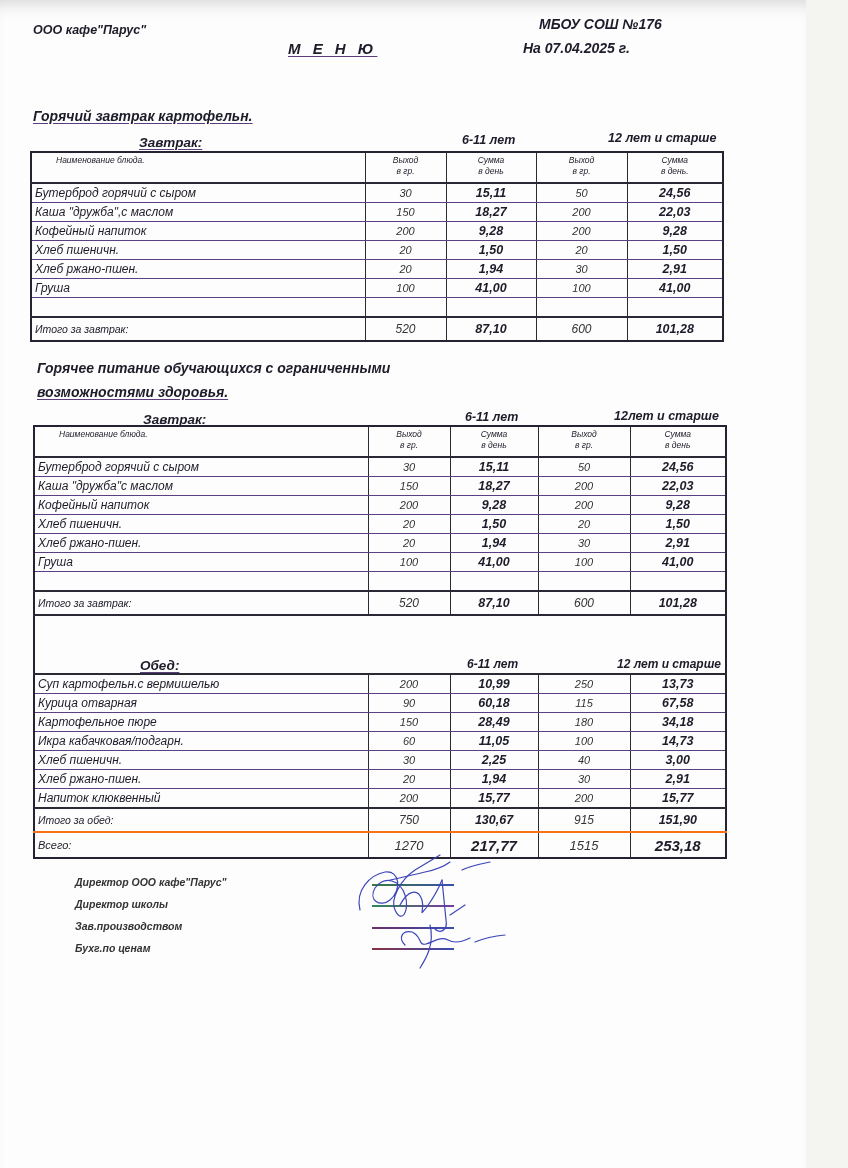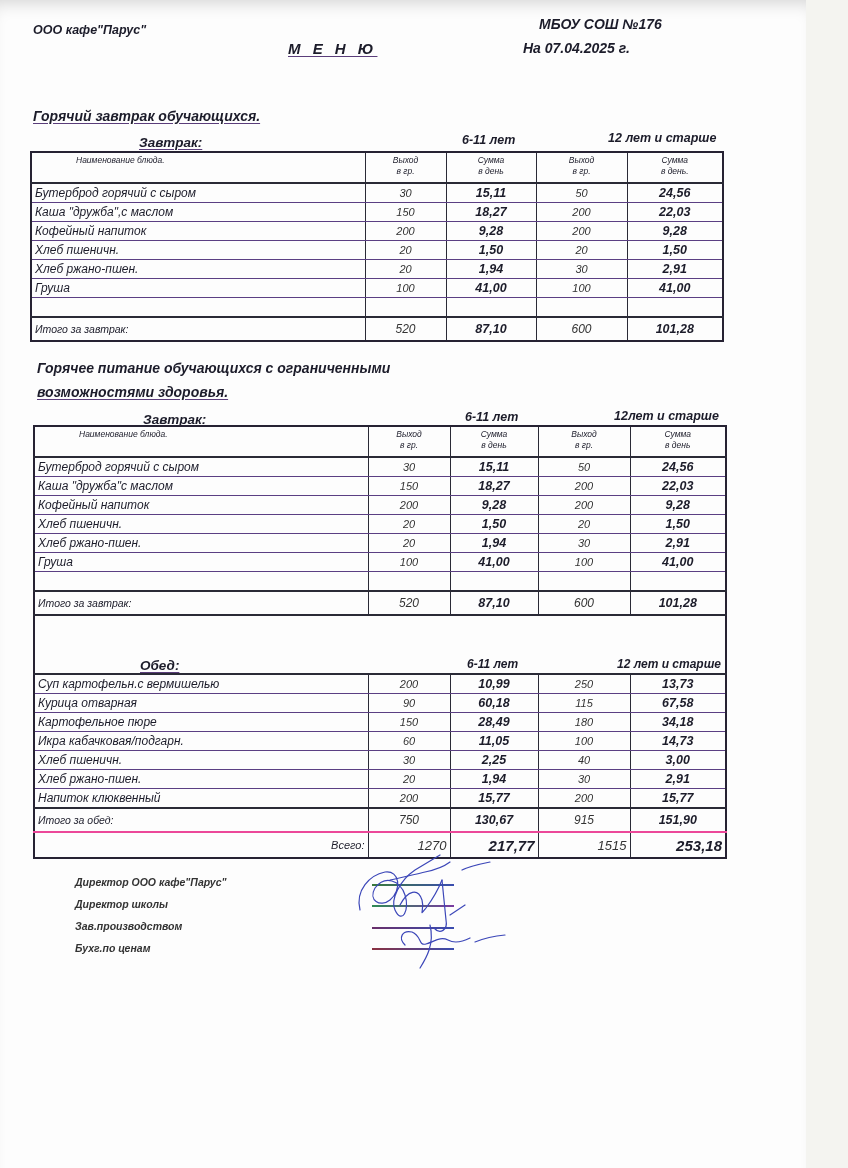--- a/index.html
+++ b/index.html
@@ -35,28 +35,28 @@
     position: absolute; border-collapse: collapse;
     border: 2px solid #262233; table-layout: fixed;
   }
   table.menu td {
     border-left: 1px solid #2a2a36; border-right: 1px solid #2a2a36;
     border-top: 1px solid #5b3f83; border-bottom: 1px solid #5b3f83;
     padding: 0 3px; height: 18px; font-style: italic;
     white-space: nowrap; overflow: hidden;
   }
   table.menu tr.head td { height: 27px; font-size: 8.5px; text-align: center; vertical-align: top; padding-top: 2px; line-height: 11px; border-bottom: 2px solid #2a2a36; }
-  table.menu tr.head td.name { text-align: left; padding-left: 44px; }
+  table.menu tr.head td.name { text-align: left; padding-left: 24px; }
   table.menu td.name { font-size: 12px; text-align: left; }
   table.menu td.w { font-size: 11px; text-align: center; color: #333; }
   table.menu td.s { font-size: 12.5px; text-align: center; font-weight: bold; }
   table.menu tr.total td { height: 22px; border-top: 2px solid #2a2a36; }
   table.menu tr.total td.name { font-size: 10.5px; }
   table.menu tr.total td.w { font-size: 12px; }
-  table.menu tr.grand td { height: 24px; border-top: 2px solid #ec4899; text-align: right; }
+  table.menu tr.grand td { height: 24px; border-top: 2px solid #f97316; }
   table.menu tr.grand td.name { font-size: 11px; }
   table.menu tr.grand td.w { font-size: 13px; }
   table.menu tr.grand td.s { font-size: 15px; }
   table.menu tr.section td {
     height: 28px; border-top: 2px solid #2a2a36; border-bottom: 2px solid #2a2a36;
     padding: 0; position: relative;
   }
   .sec-row { position: relative; height: 24px; margin-top: 33px; }
   .sec-row .l { position: absolute; left: 105px; top: 9px; font-size: 13.5px; font-weight: bold; font-style: italic; }
   .sec-row .a1 { position: absolute; left: 432px; top: 8px; font-size: 12px; font-weight: bold; font-style: italic; }
@@ -68,21 +68,21 @@
 </head>
 <body>
 
 <div class="paper"></div>
 
 <div class="abs hdr-left it b">ООО кафе"Парус"</div>
 <div class="abs hdr-right it b">МБОУ СОШ  №176</div>
 <div class="abs title it b u">М Е Н Ю</div>
 <div class="abs date it b">На 07.04.2025 г.</div>
 
-<div class="abs sec1 it b u">Горячий завтрак обучающихся.</div>
+<div class="abs sec1 it b u">Горячий завтрак картофельн.</div>
 <div class="abs lbl it b u" style="left:139px; top:135px;">Завтрак:</div>
 <div class="abs age it b" style="left:462px; top:133px;">6-11 лет</div>
 <div class="abs age it b" style="left:608px; top:131px;">12 лет и старше</div>
 
 <table class="menu" id="t1" style="left:30px; top:151px; width:694px;">
   <colgroup>
       <col style="width:334px">
       <col style="width:81px">
       <col style="width:90px">
       <col style="width:91px">

